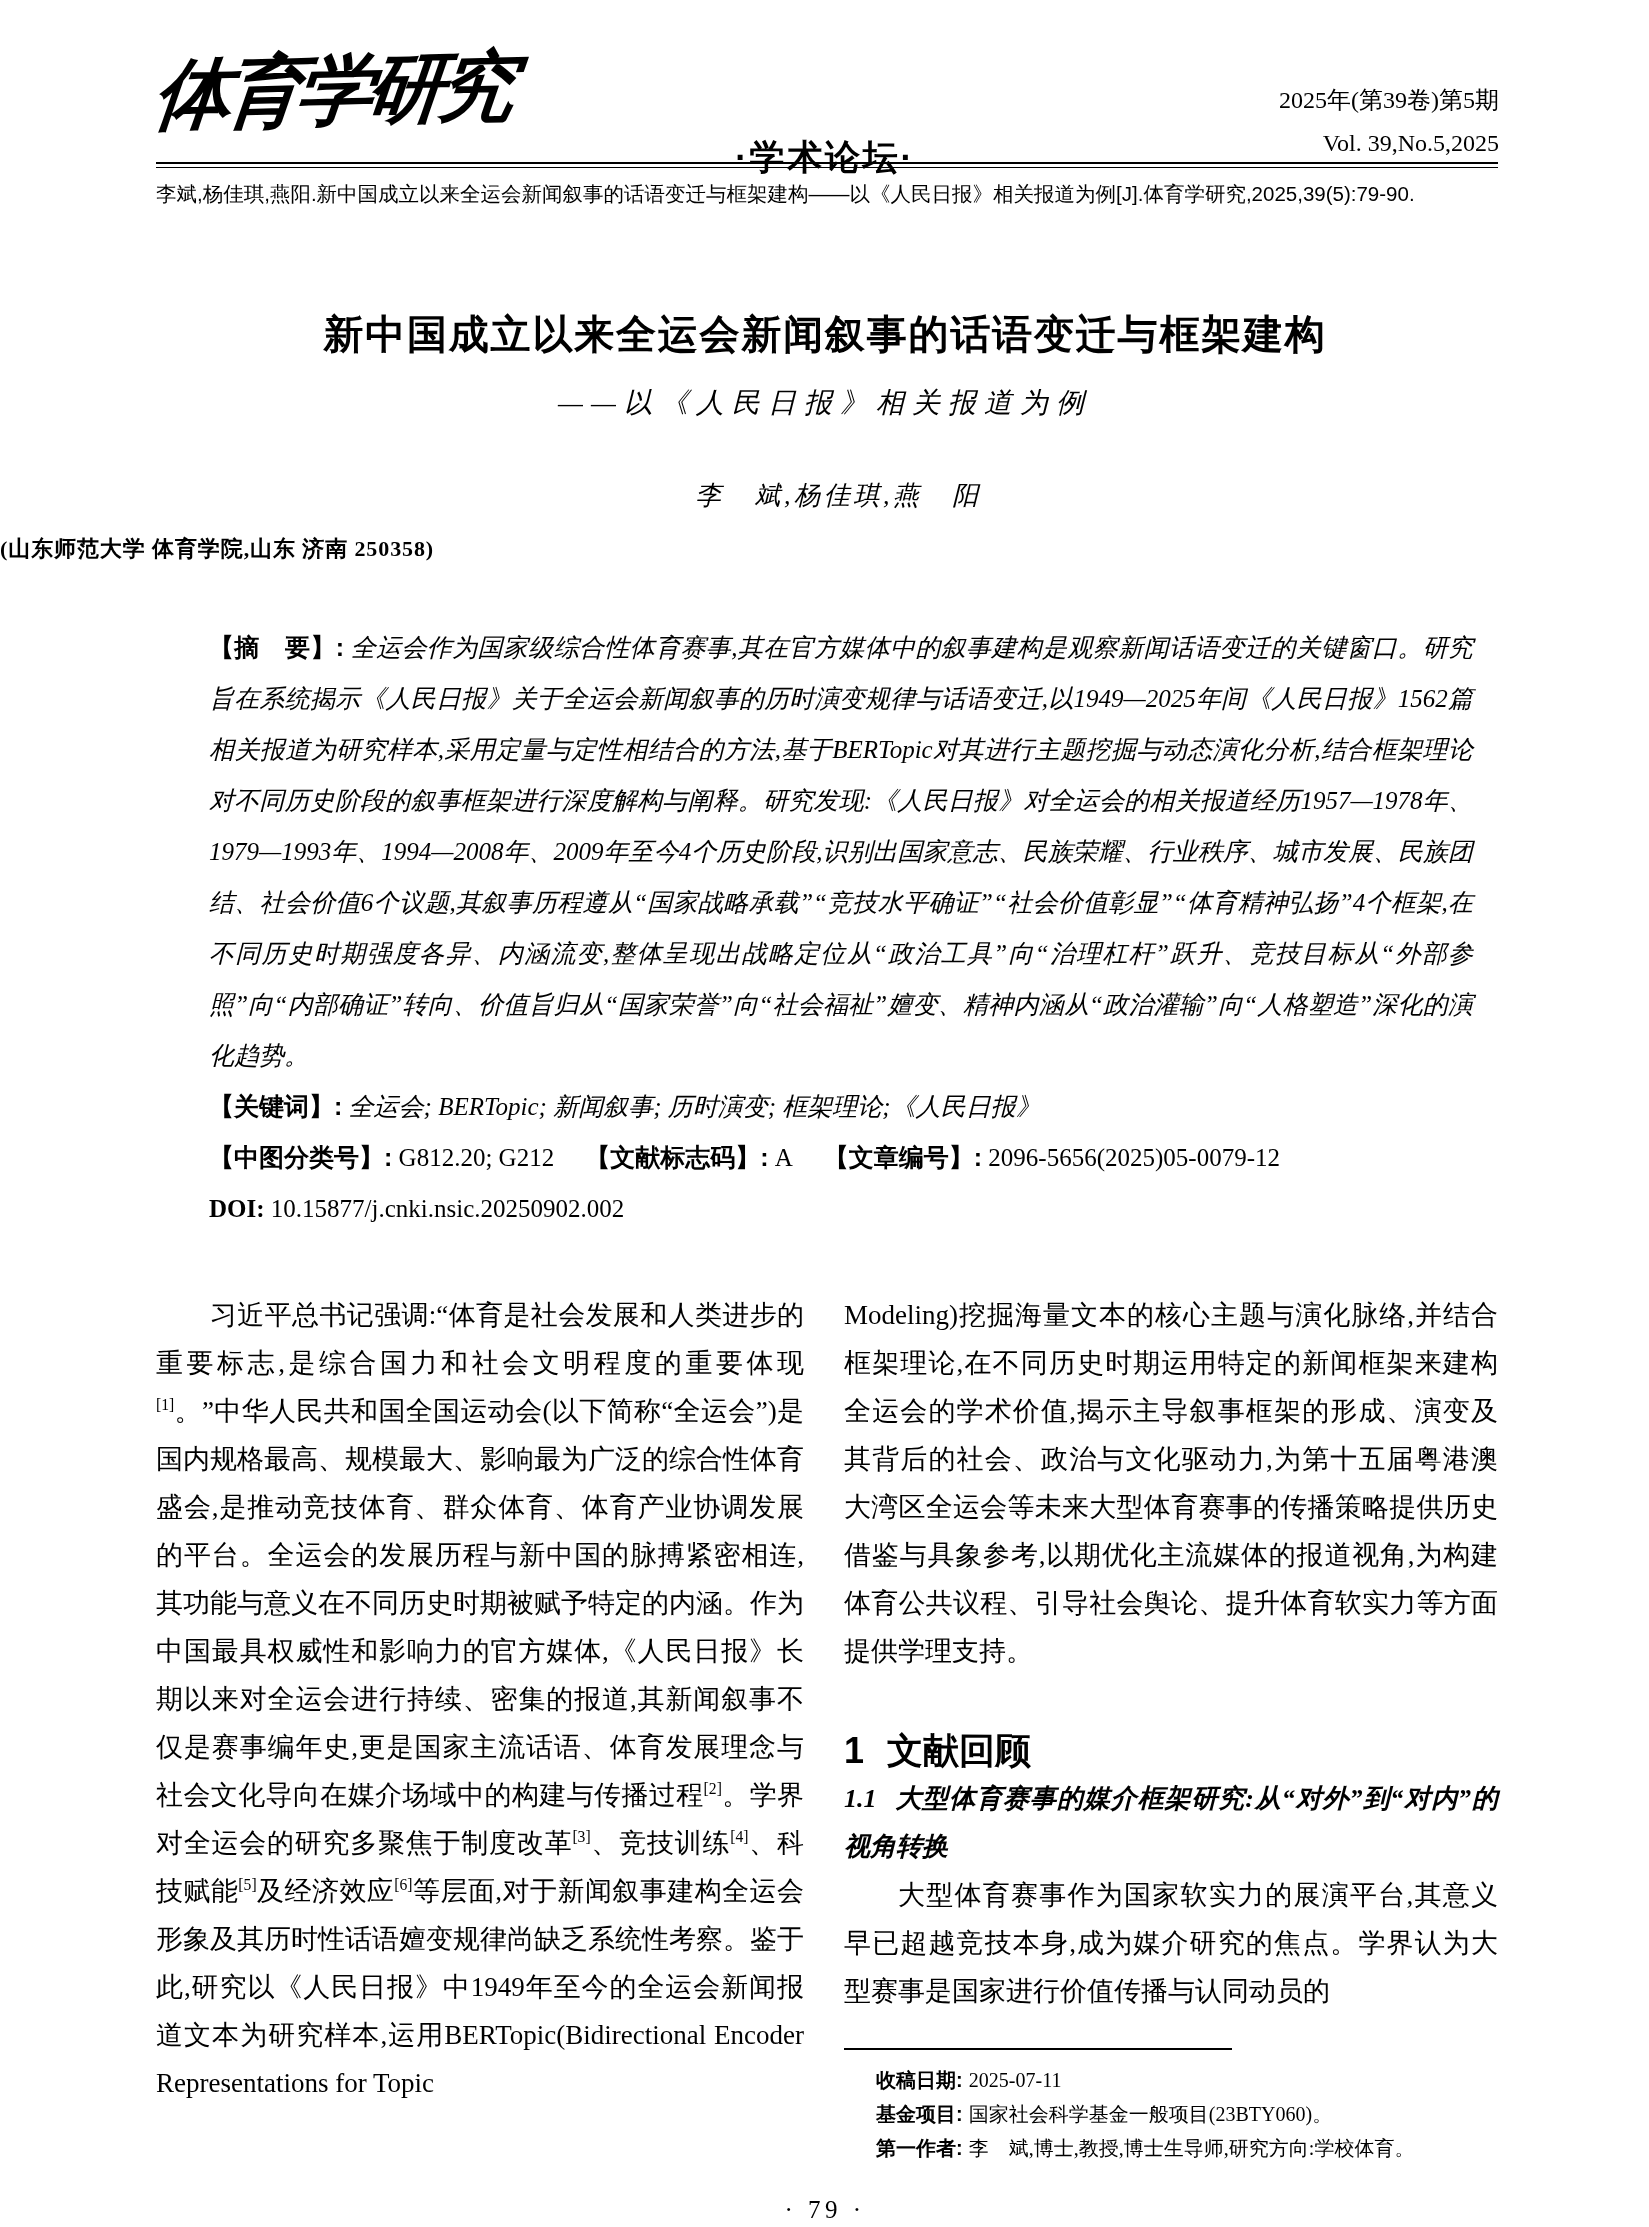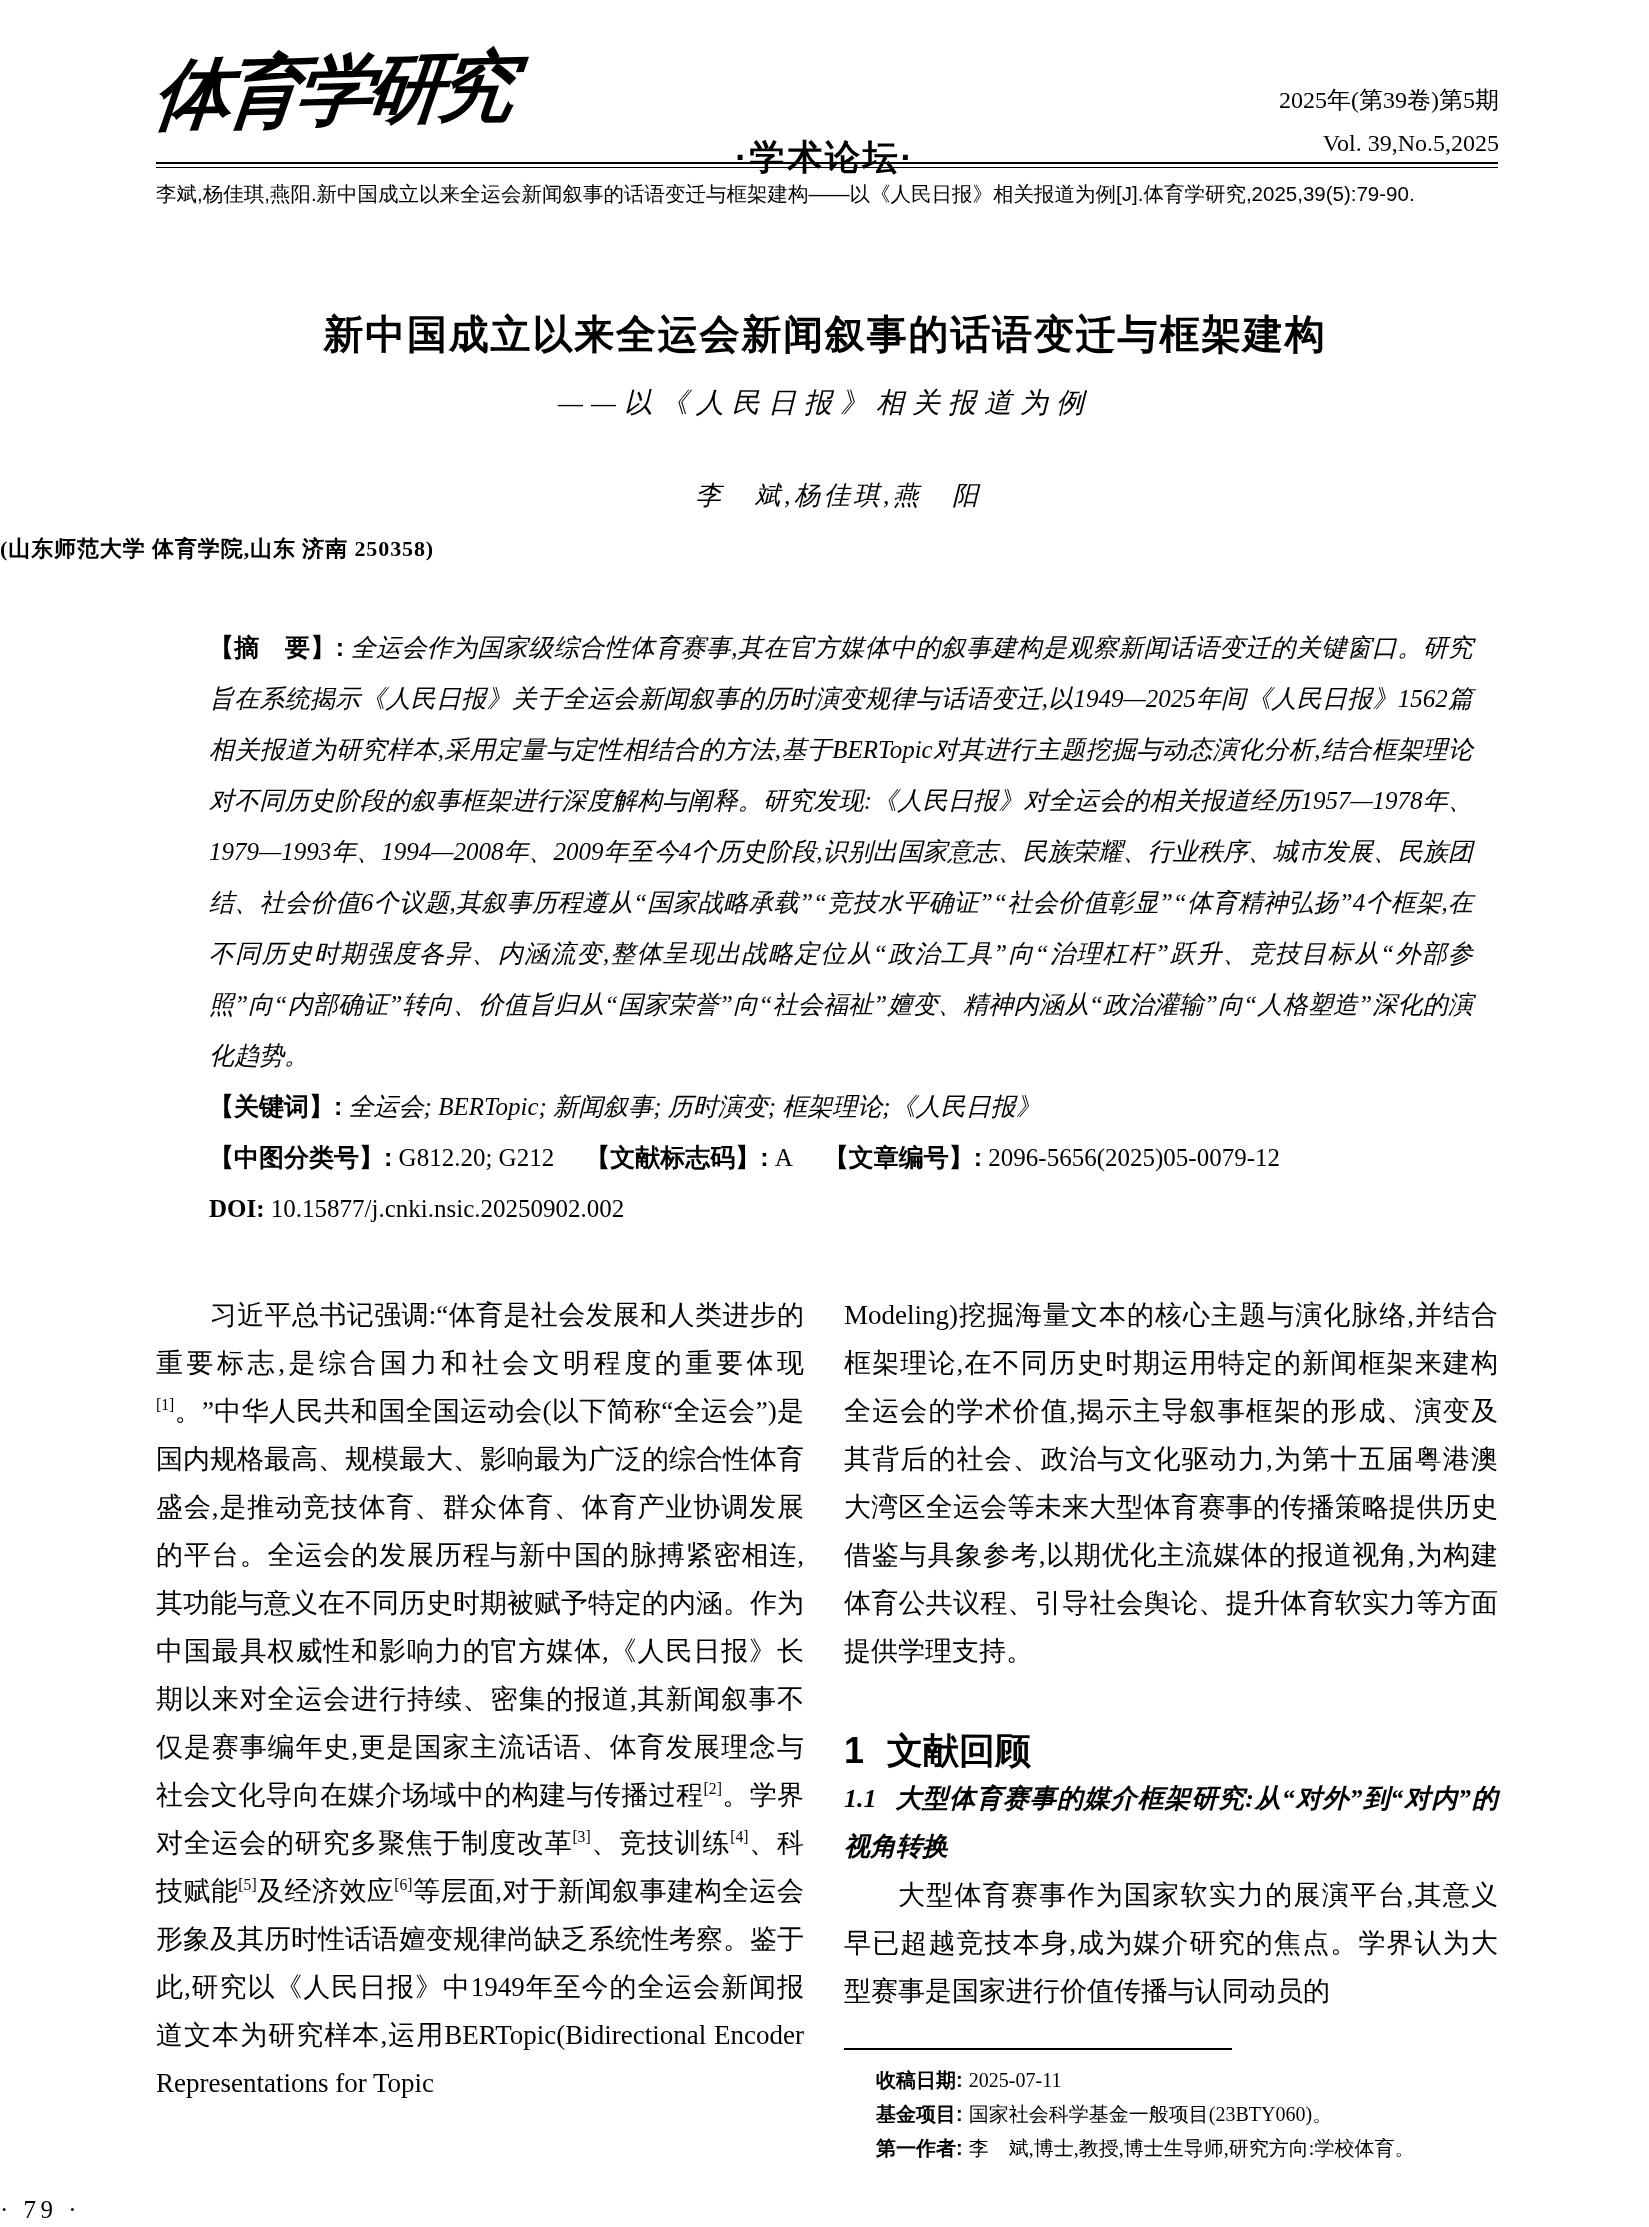--- a/index.html
+++ b/index.html
@@ -92,21 +92,21 @@
   .footnote{
     position:absolute;left:844px;top:2048px;width:654px;
     font-size:20px;line-height:34px;text-align:left;
   }
   .footnote-rule{width:388px;height:2.2px;background:#000;margin-bottom:12.5px;}
   .fn-label{
     font-family:"Liberation Sans","DejaVu Sans",sans-serif;
     font-weight:bold;margin-right:6.2px;padding-left:32px;
   }
   .page-number{
-    position:absolute;left:0;right:0;top:2196px;text-align:left;
+    position:absolute;left:0;right:0;top:2196px;text-align:center;
     font-size:25px;letter-spacing:4.5px;
   }
 </style>
 </head>
 <body>
 
 <div class="page">
 
   <div class="logo">体育学研究</div>
 

